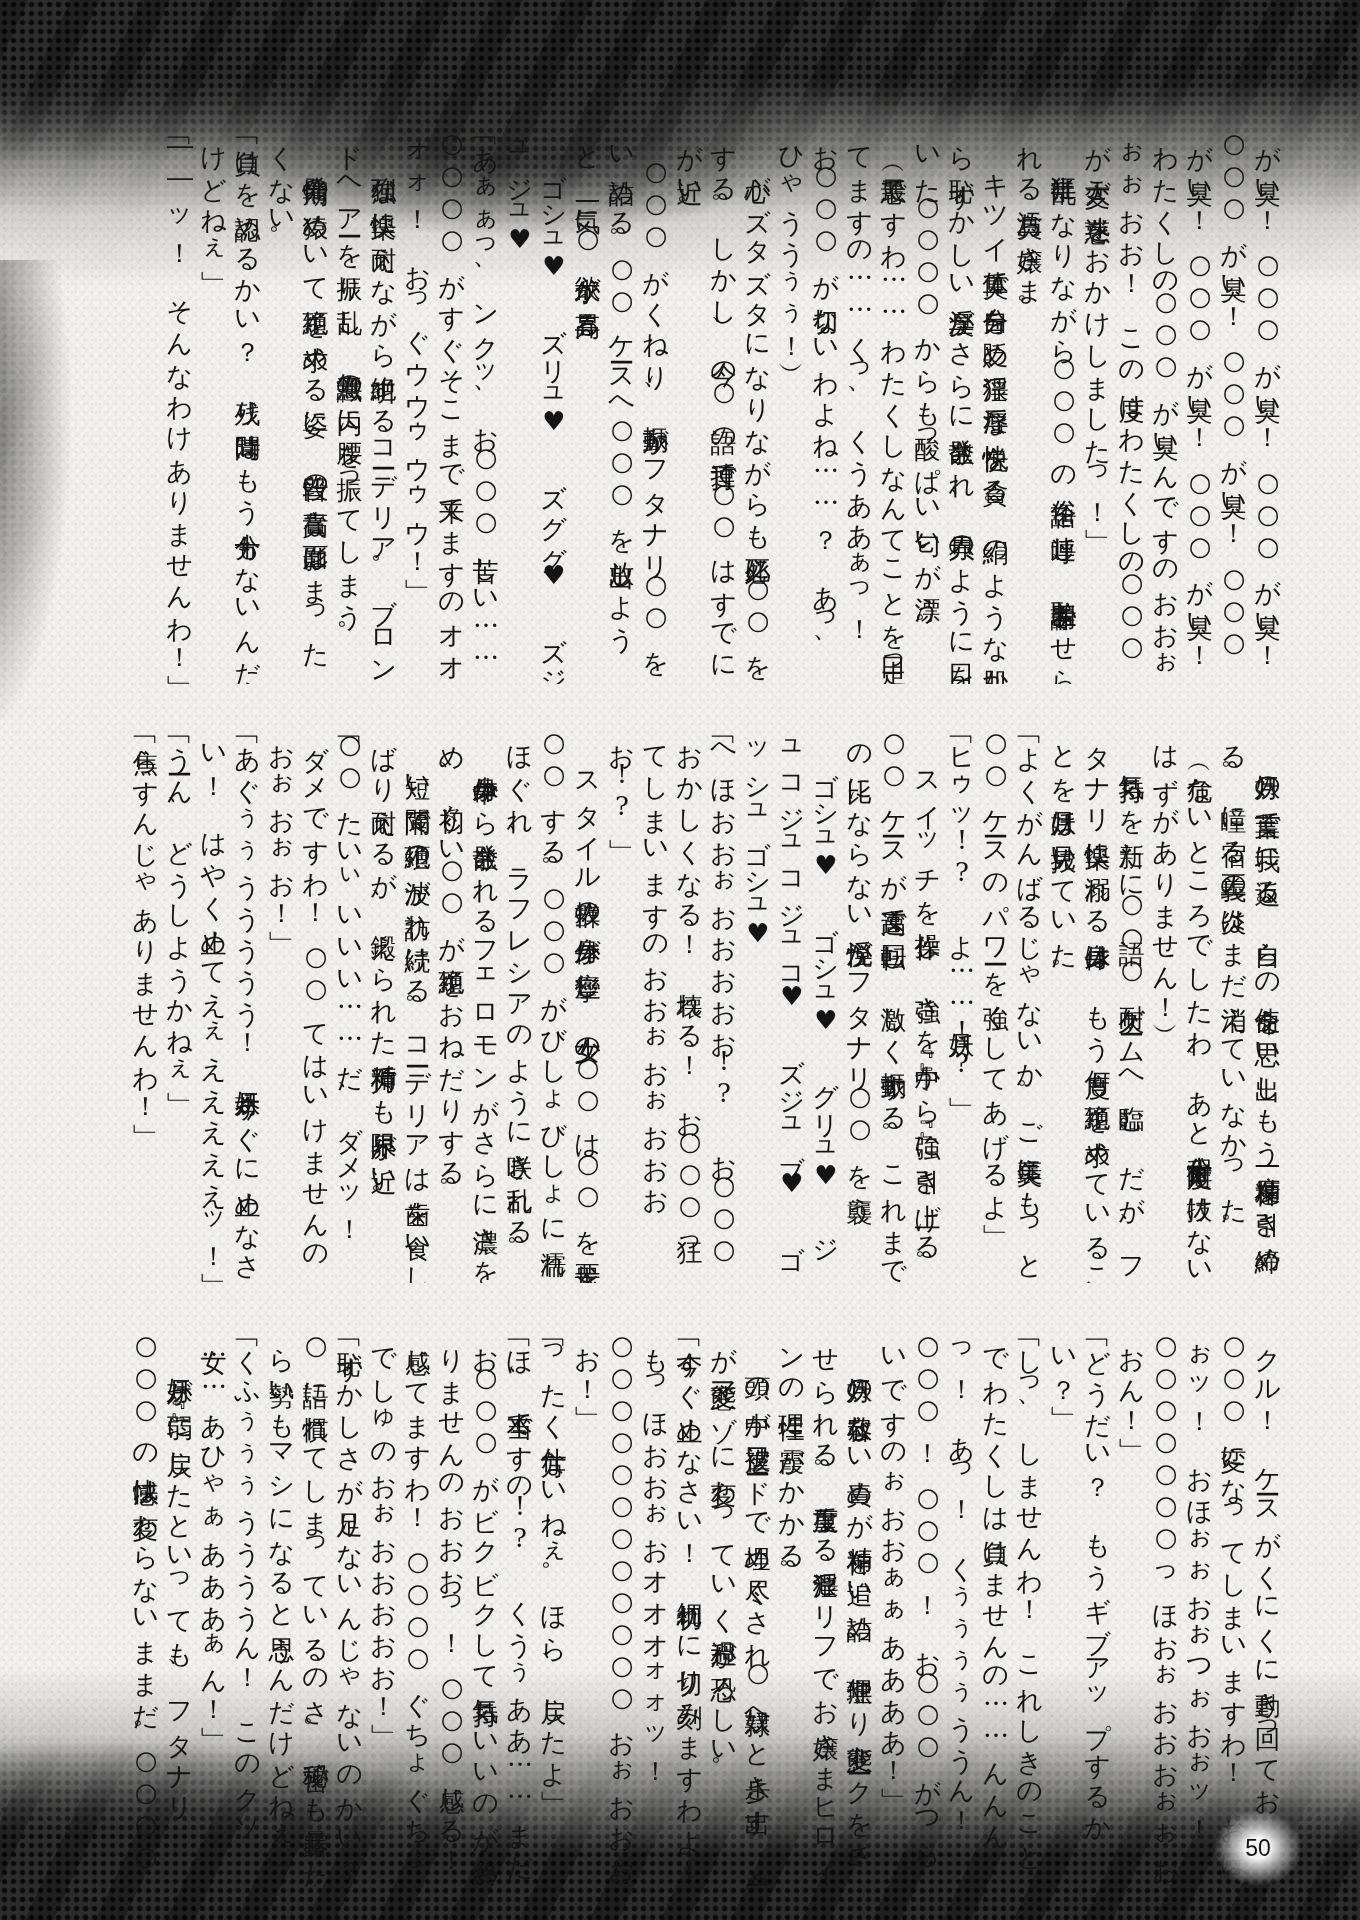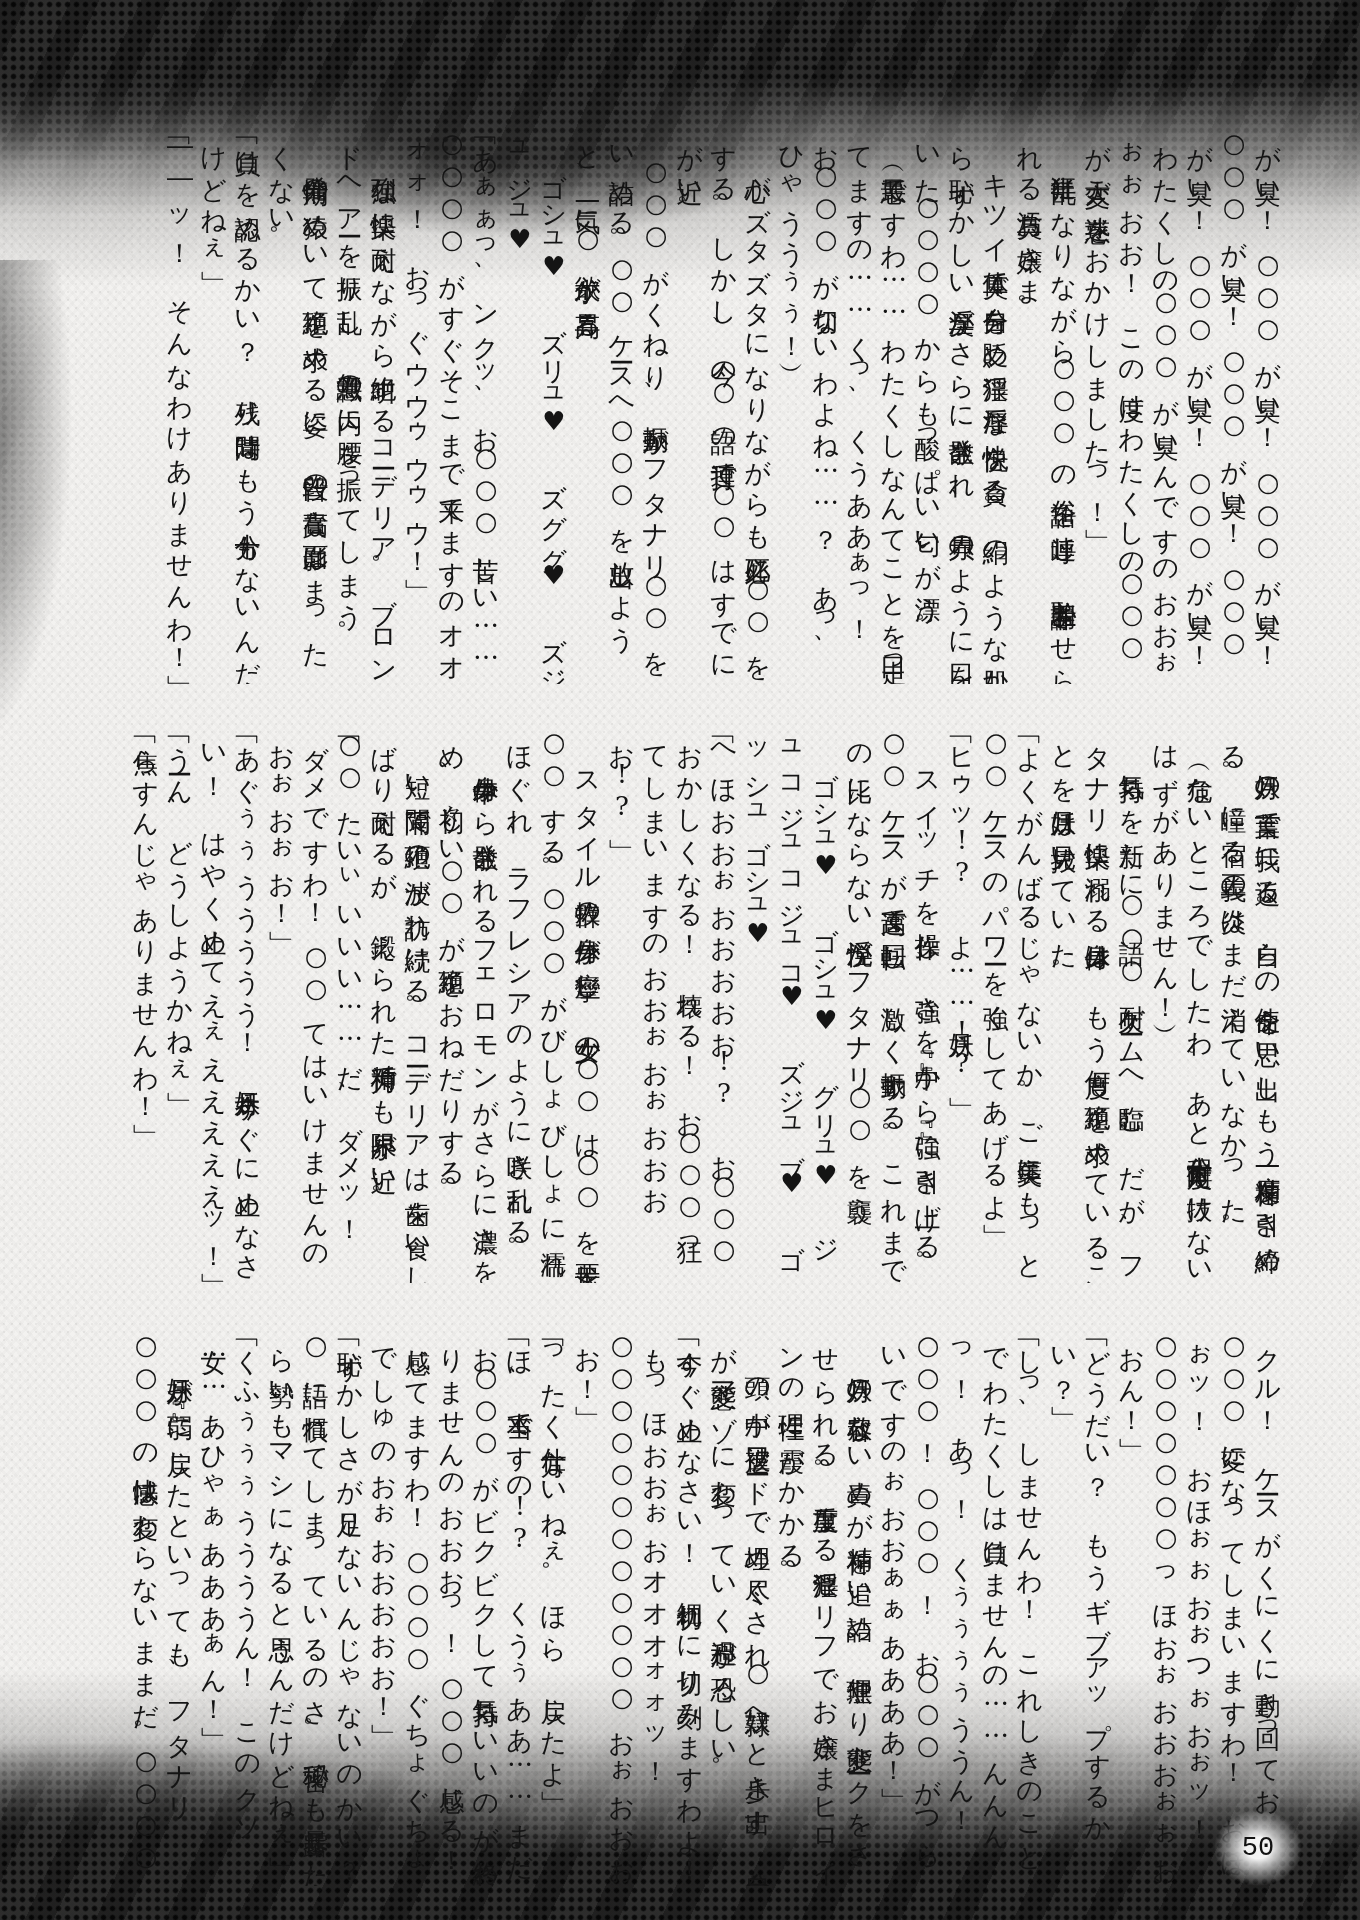--- a/index.html
+++ b/index.html
@@ -68,22 +68,22 @@
   
   .pagenum{
     position:absolute;left:1226px;top:1822px;width:64px;height:52px;z-index:4;
     display:flex;align-items:center;justify-content:center;
   }
   .pagenum .glow{
     position:absolute;inset:-12px;border-radius:50%;
     background:radial-gradient(closest-side, rgba(250,250,250,.97) 28%, rgba(250,250,250,0) 100%);
   }
   .pagenum .num{
-    position:relative;font-size:27px;font-weight:500;color:#121212;
-    font-family:Liberation Mono, monospace;
+    position:relative;font-size:23px;font-weight:500;color:#121212;
+    font-family:Liberation Sans, sans-serif;
   }
 </style>
 </head>
 <body>
 
 <div class="page">
 
   <div class="ht ht-top"></div>
   <div class="ht ht-left"></div>
   <div class="ht ht-bottom"></div>

